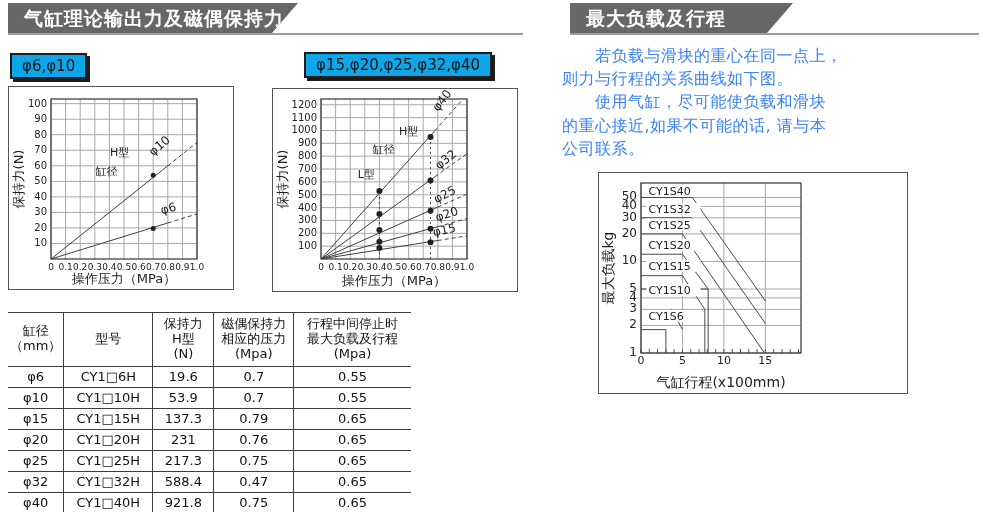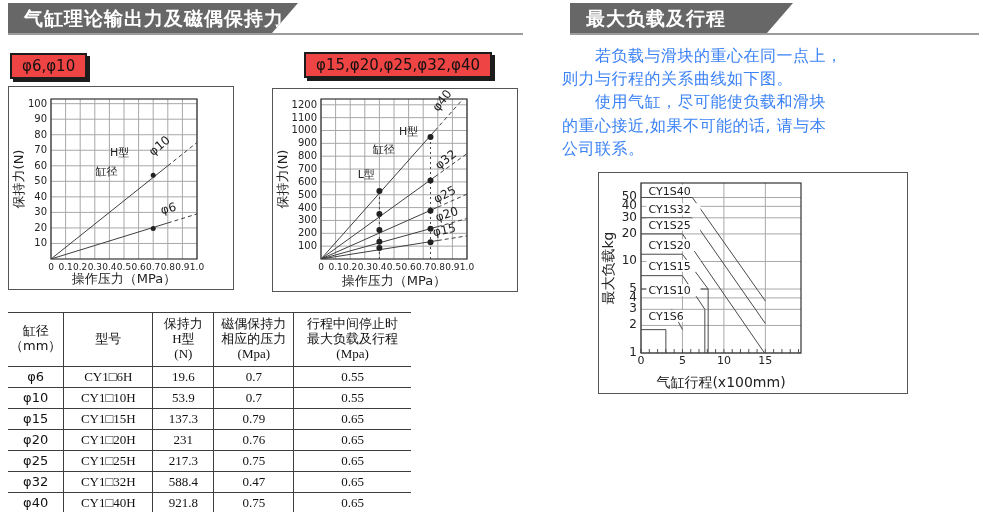--- a/index.html
+++ b/index.html
@@ -10,41 +10,41 @@
   }
   .banner{
     position:absolute;height:30px;background:#676767;color:#fff;
     font-size:19px;font-weight:bold;line-height:30px;padding-left:16px;
     letter-spacing:1px;
     clip-path:polygon(0 0,100% 0,calc(100% - 26px) 100%,0 100%);
     box-sizing:border-box;
   }
   .banner-underline{position:absolute;height:2px;background:#9c9c9c;}
   .tag-box{
-    position:absolute;display:inline-block;background:#ef4444;color:#111;
+    position:absolute;display:inline-block;background:#0ea5e9;color:#111;
     border:2px solid #1c1c1c;box-shadow:3px 3px 0 0 #1c1c1c;
     font-size:15px;padding:2px 10px;white-space:nowrap;
   }
   .chart-frame{position:absolute;background:#fff;border:1px solid #555;}
   .para{
     position:absolute;font-size:16px;line-height:1.45;color:#3b82f6;
     white-space:pre-line;letter-spacing:0.5px;
   }
   table.spec{
     position:absolute;left:8px;top:312px;border-collapse:collapse;
     font-size:13px;color:#111;table-layout:fixed;
   }
   table.spec th, table.spec td{
     border-top:1px solid #3d3d3d;border-bottom:1px solid #3d3d3d;
     text-align:center;vertical-align:middle;padding:1px 2px;
     white-space:pre-line;
   }
   table.spec th{font-weight:normal;line-height:1.15;padding:4px 2px;}
   table.spec td{height:18px;}
-  table.spec th + th, table.spec td + td{border-left:1px solid #3d3d3d;font-family:Liberation Serif, serif;}
+  table.spec th + th, table.spec td + td{border-left:1px solid #3d3d3d;}
   svg text{fill:#222;}
 </style>
 </head>
 <body>
 
 <div class="banner" style="left:8px;top:3px;width:290px;">
   <span>气缸理论输出力及磁偶保持力</span>
 </div>
 <div class="banner-underline" style="left:8px;top:33px;width:515px;"></div>
 

